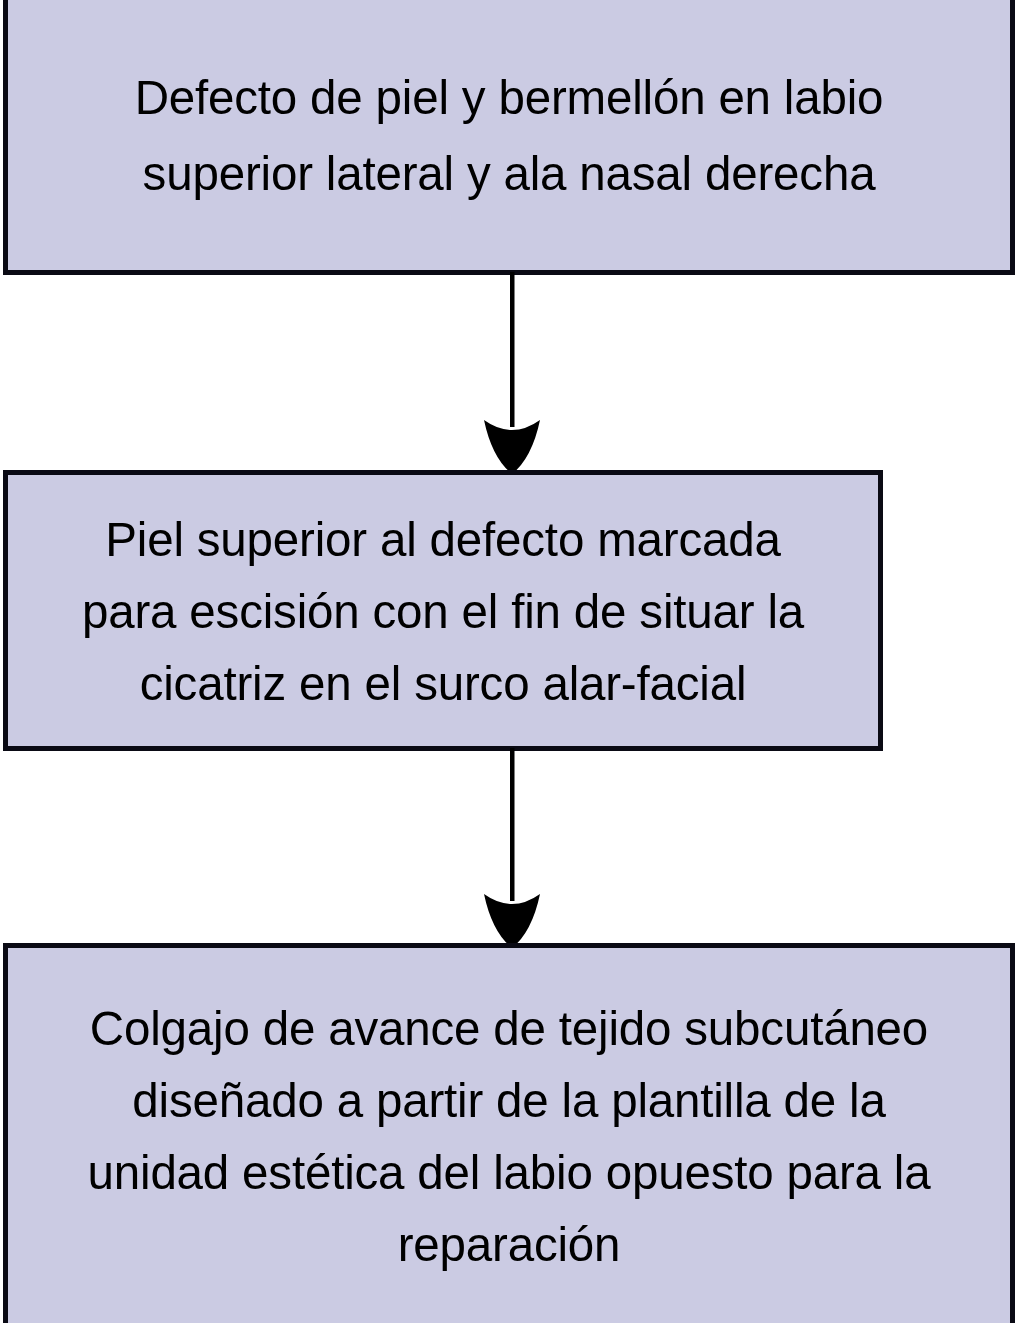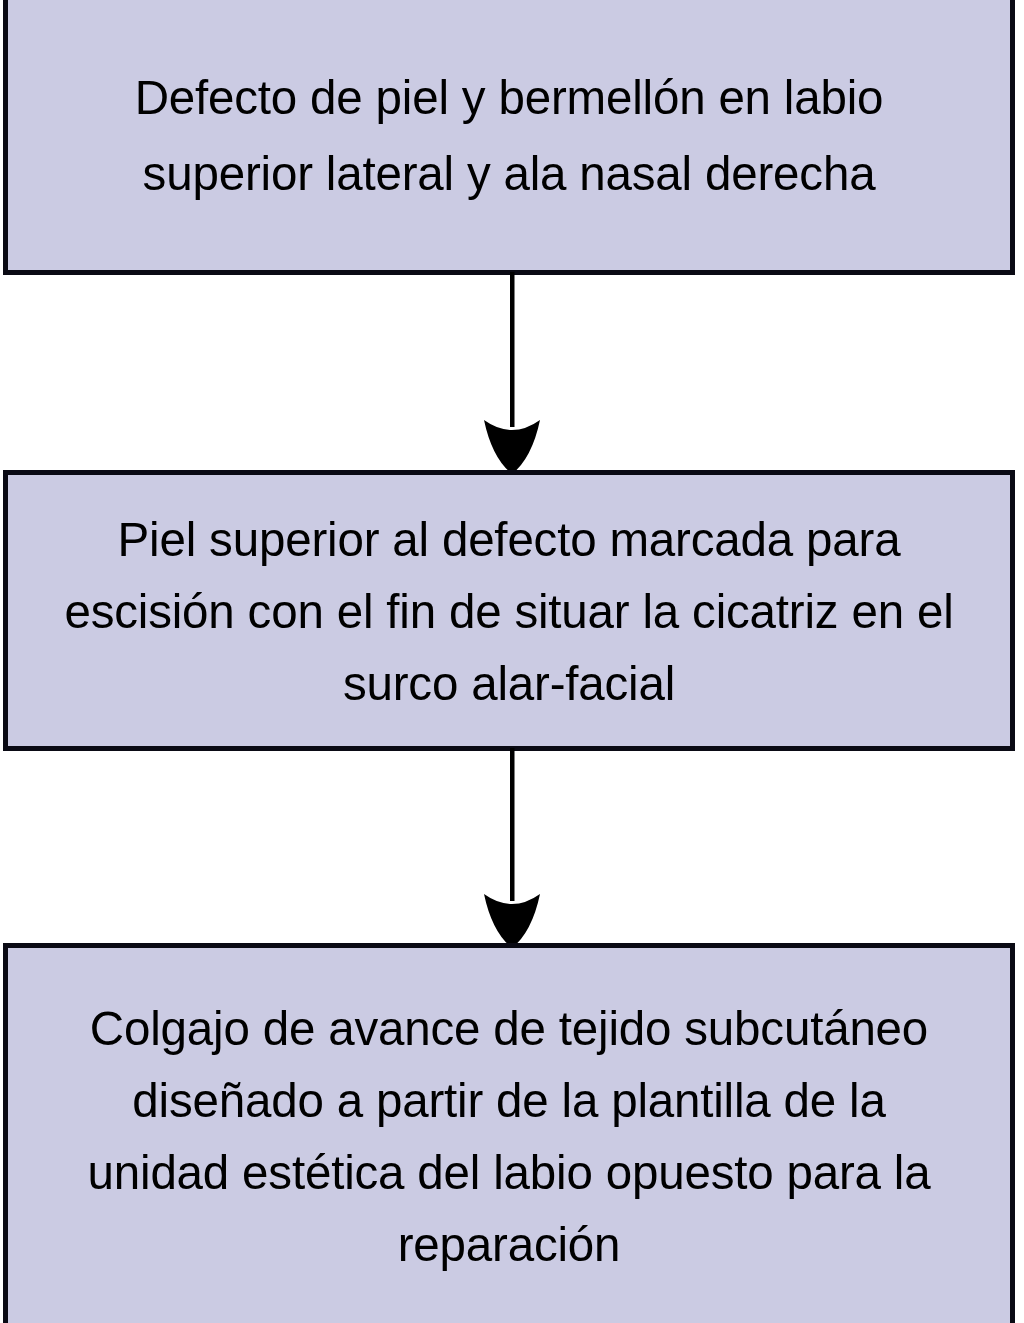--- a/index.html
+++ b/index.html
@@ -49,21 +49,21 @@
     top: -6px;
     width: 1012px;
     height: 281px;
   }
   #node-defect .node-text { line-height: 76px; }
 
   
   #node-marking {
     left: 3px;
     top: 470px;
-    width: 1012px;
+    width: 880px;
     height: 281px;
   }
 
   
   #node-flap {
     left: 3px;
     top: 943px;
     width: 1012px;
     height: 385px;
   }

